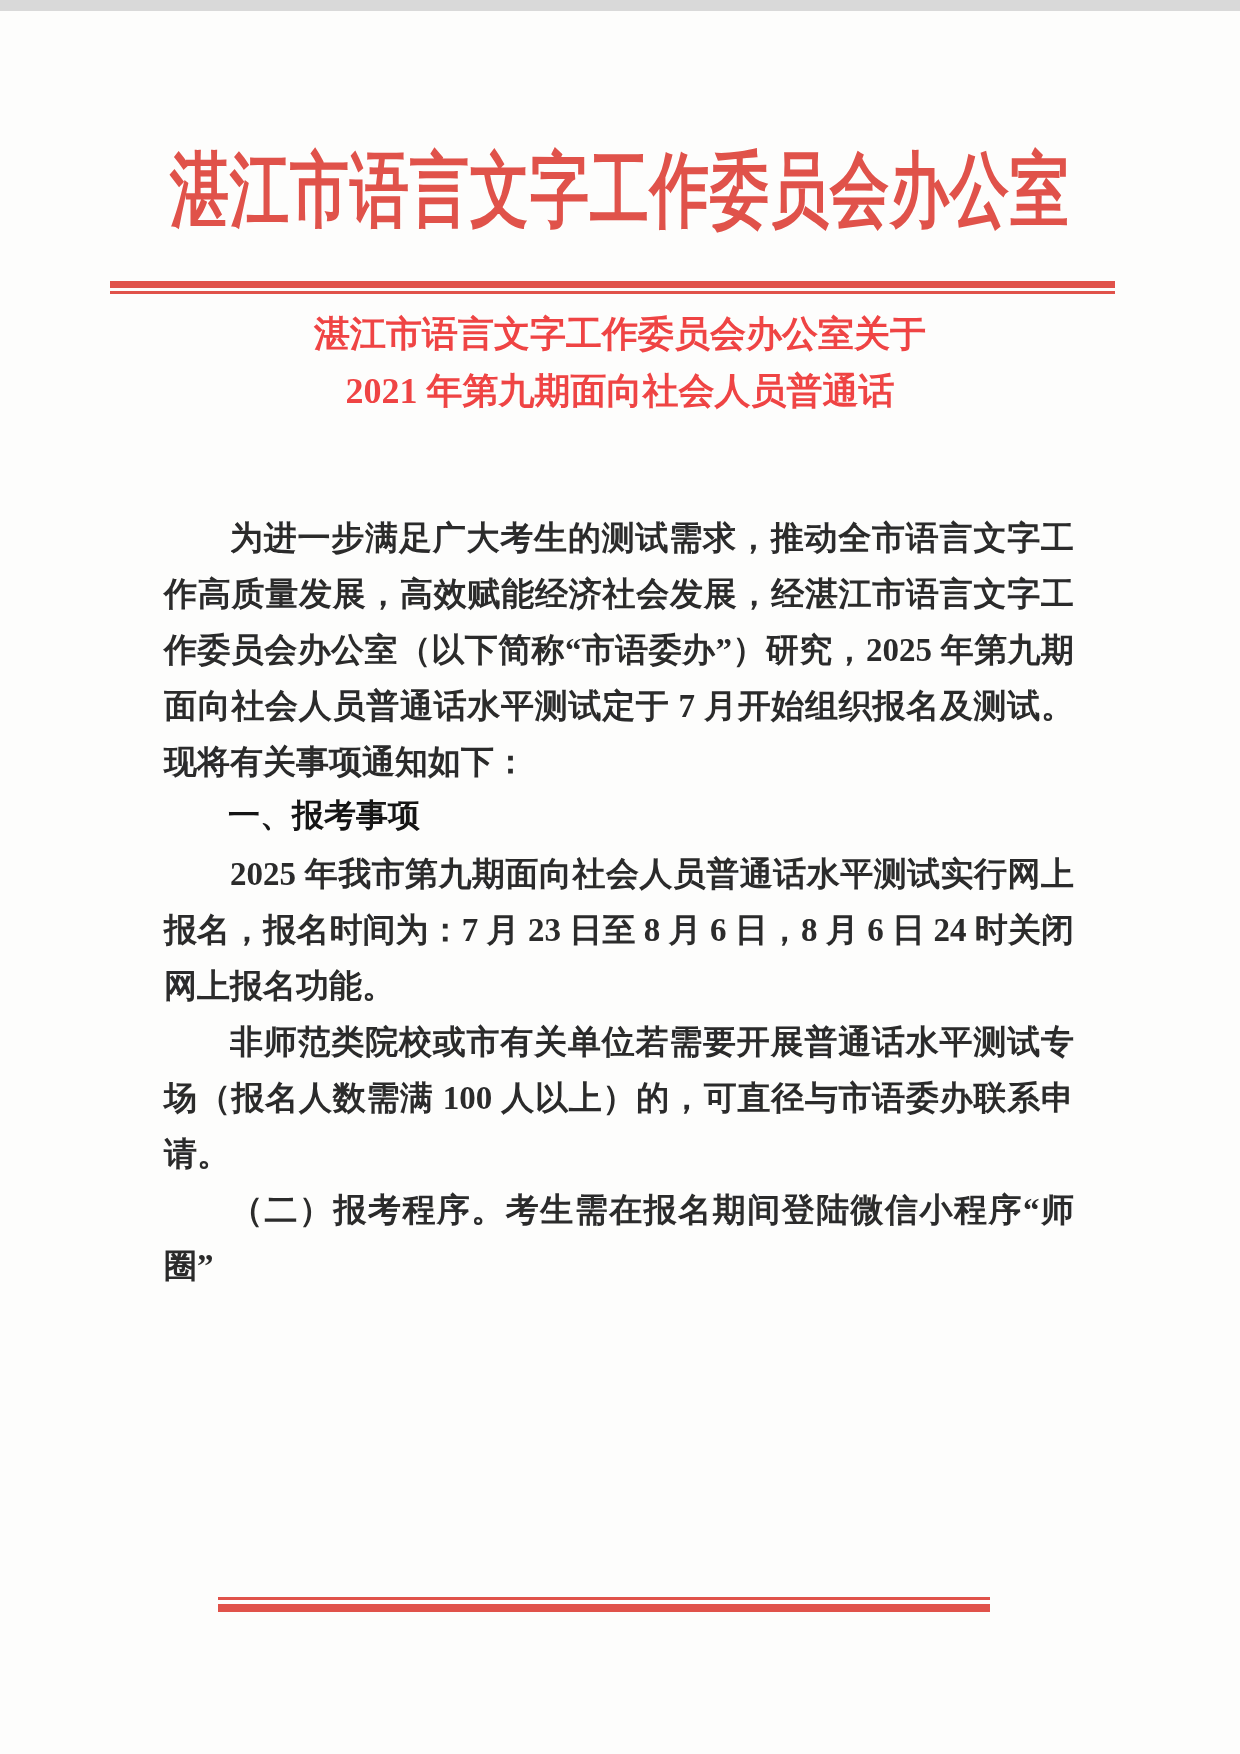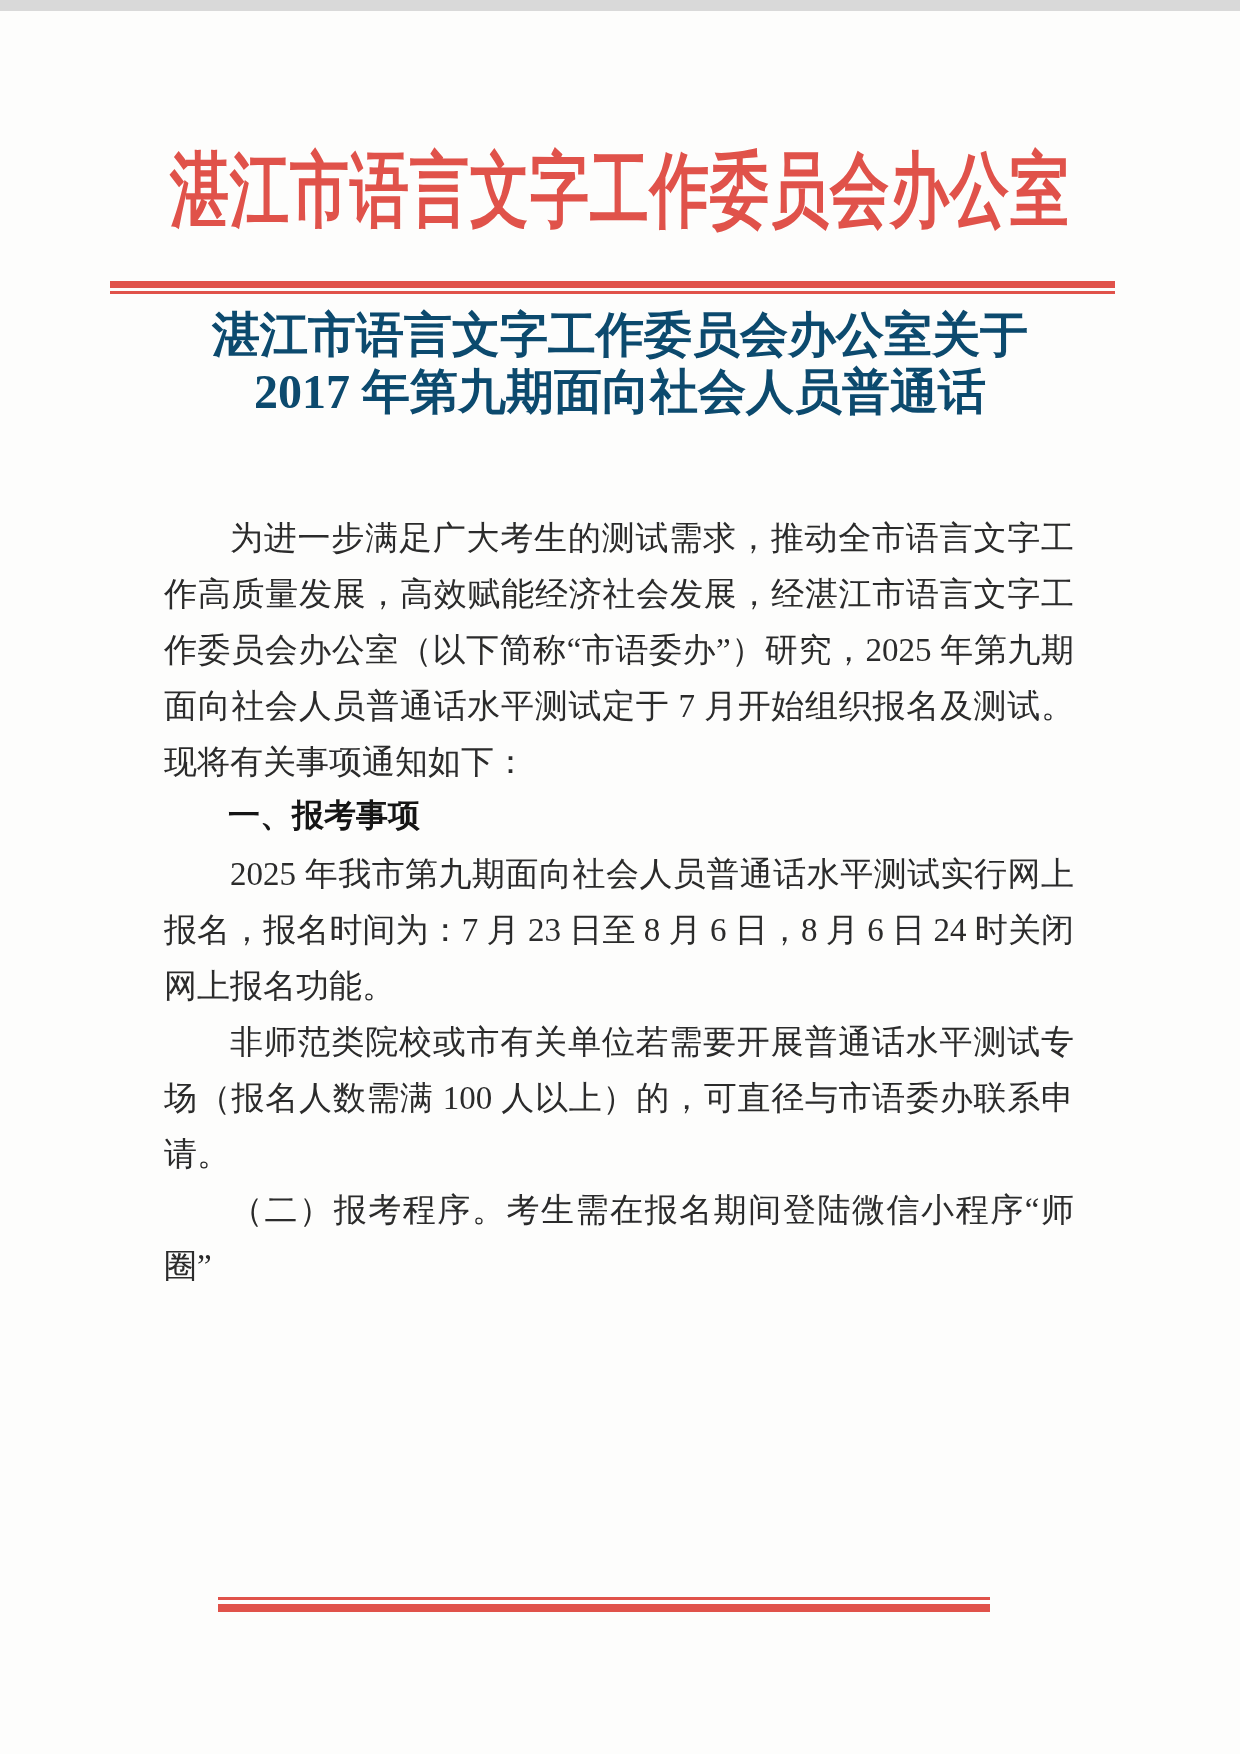--- a/index.html
+++ b/index.html
@@ -29,34 +29,34 @@
   .sep { margin-left:110px; margin-right:125px; }
   .sep-top { margin-top:62px; }
   .bar { background:var(--accent-red,#e0524a); }
   .bar-thick { height:7px; }
   .bar-thin  { height:3px; }
   .sep-top .bar-thin { margin-top:3px; }
   
   .doc-title {
     margin-top:12px;
     text-align:center;
-    font-size:48px;
+    font-size:36px;
     line-height:57px;
     font-weight:700;
-    color:#0c4a6e;
+    color:#ef4444;
   }
   .title-line { display:block; }
   
   .body-text {
     margin:90px 166px 0 164px;
     font-size:33px;
     line-height:56px;
     text-align:justify;
   }
-  .para { text-indent:2em; }
+  .para { text-indent:2em;font-weight:bold; }
   .heading {
     font-weight:700;
     font-family:Liberation Mono, monospace;
     font-size:32px;
     color:#151515;
   }
   
   .sep-bottom {
     position:absolute;
     left:108px; right:125px;
@@ -72,21 +72,21 @@
   <header>
     <div class="org-name">湛江市语言文字工作委员会办公室</div>
     <div class="sep sep-top">
       <div class="bar bar-thick"></div>
       <div class="bar bar-thin"></div>
     </div>
   </header>
 
   <h1 class="doc-title">
     <span class="title-line">湛江市语言文字工作委员会办公室关于</span>
-    <span class="title-line">2017 年第九期面向社会人员普通话</span>
+    <span class="title-line">2021 年第九期面向社会人员普通话</span>
   </h1>
 
   <main class="body-text">
     <p class="para">为进一步满足广大考生的测试需求，推动全市语言文字工作高质量发展，高效赋能经济社会发展，经湛江市语言文字工作委员会办公室（以下简称“市语委办”）研究，2025 年第九期面向社会人员普通话水平测试定于 7 月开始组织报名及测试。现将有关事项通知如下：</p>
     <p class="para heading">一、报考事项</p>
     <p class="para">2025 年我市第九期面向社会人员普通话水平测试实行网上报名，报名时间为：7 月 23 日至 8 月 6 日，8 月 6 日 24 时关闭网上报名功能。</p>
     <p class="para">非师范类院校或市有关单位若需要开展普通话水平测试专场（报名人数需满 100 人以上）的，可直径与市语委办联系申请。</p>
     <p class="para">（二）报考程序。考生需在报名期间登陆微信小程序“师圈”</p>
   </main>
 

